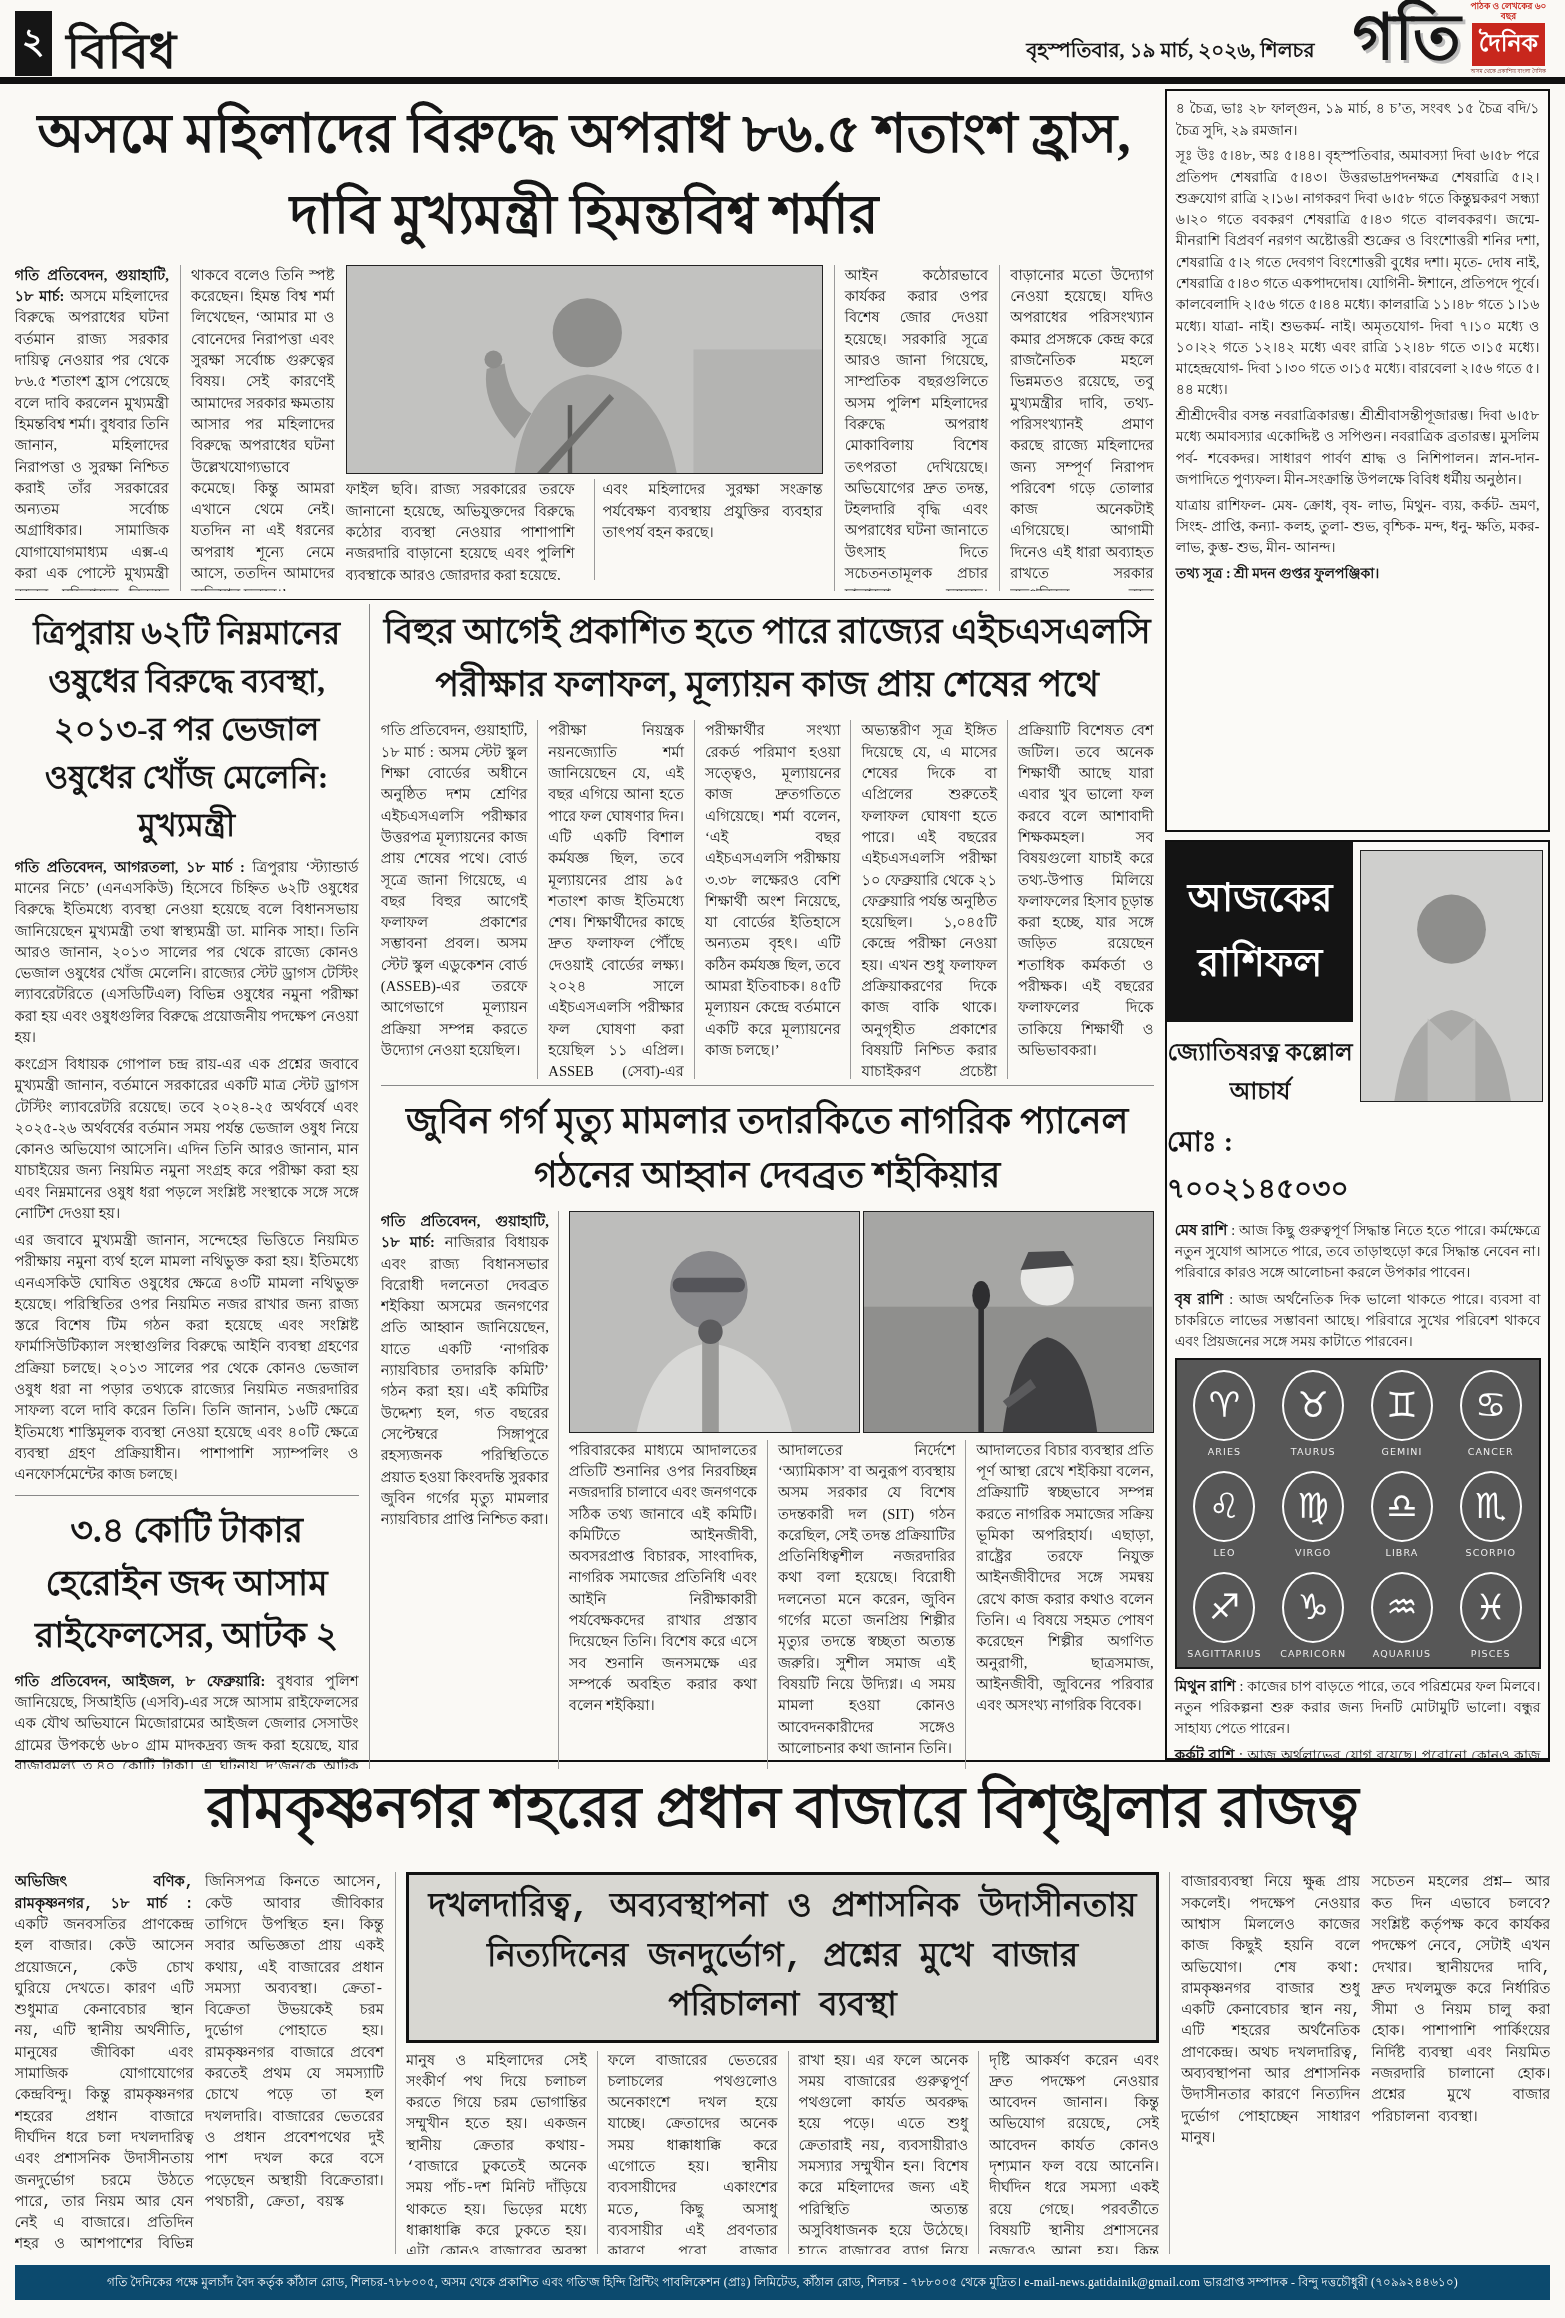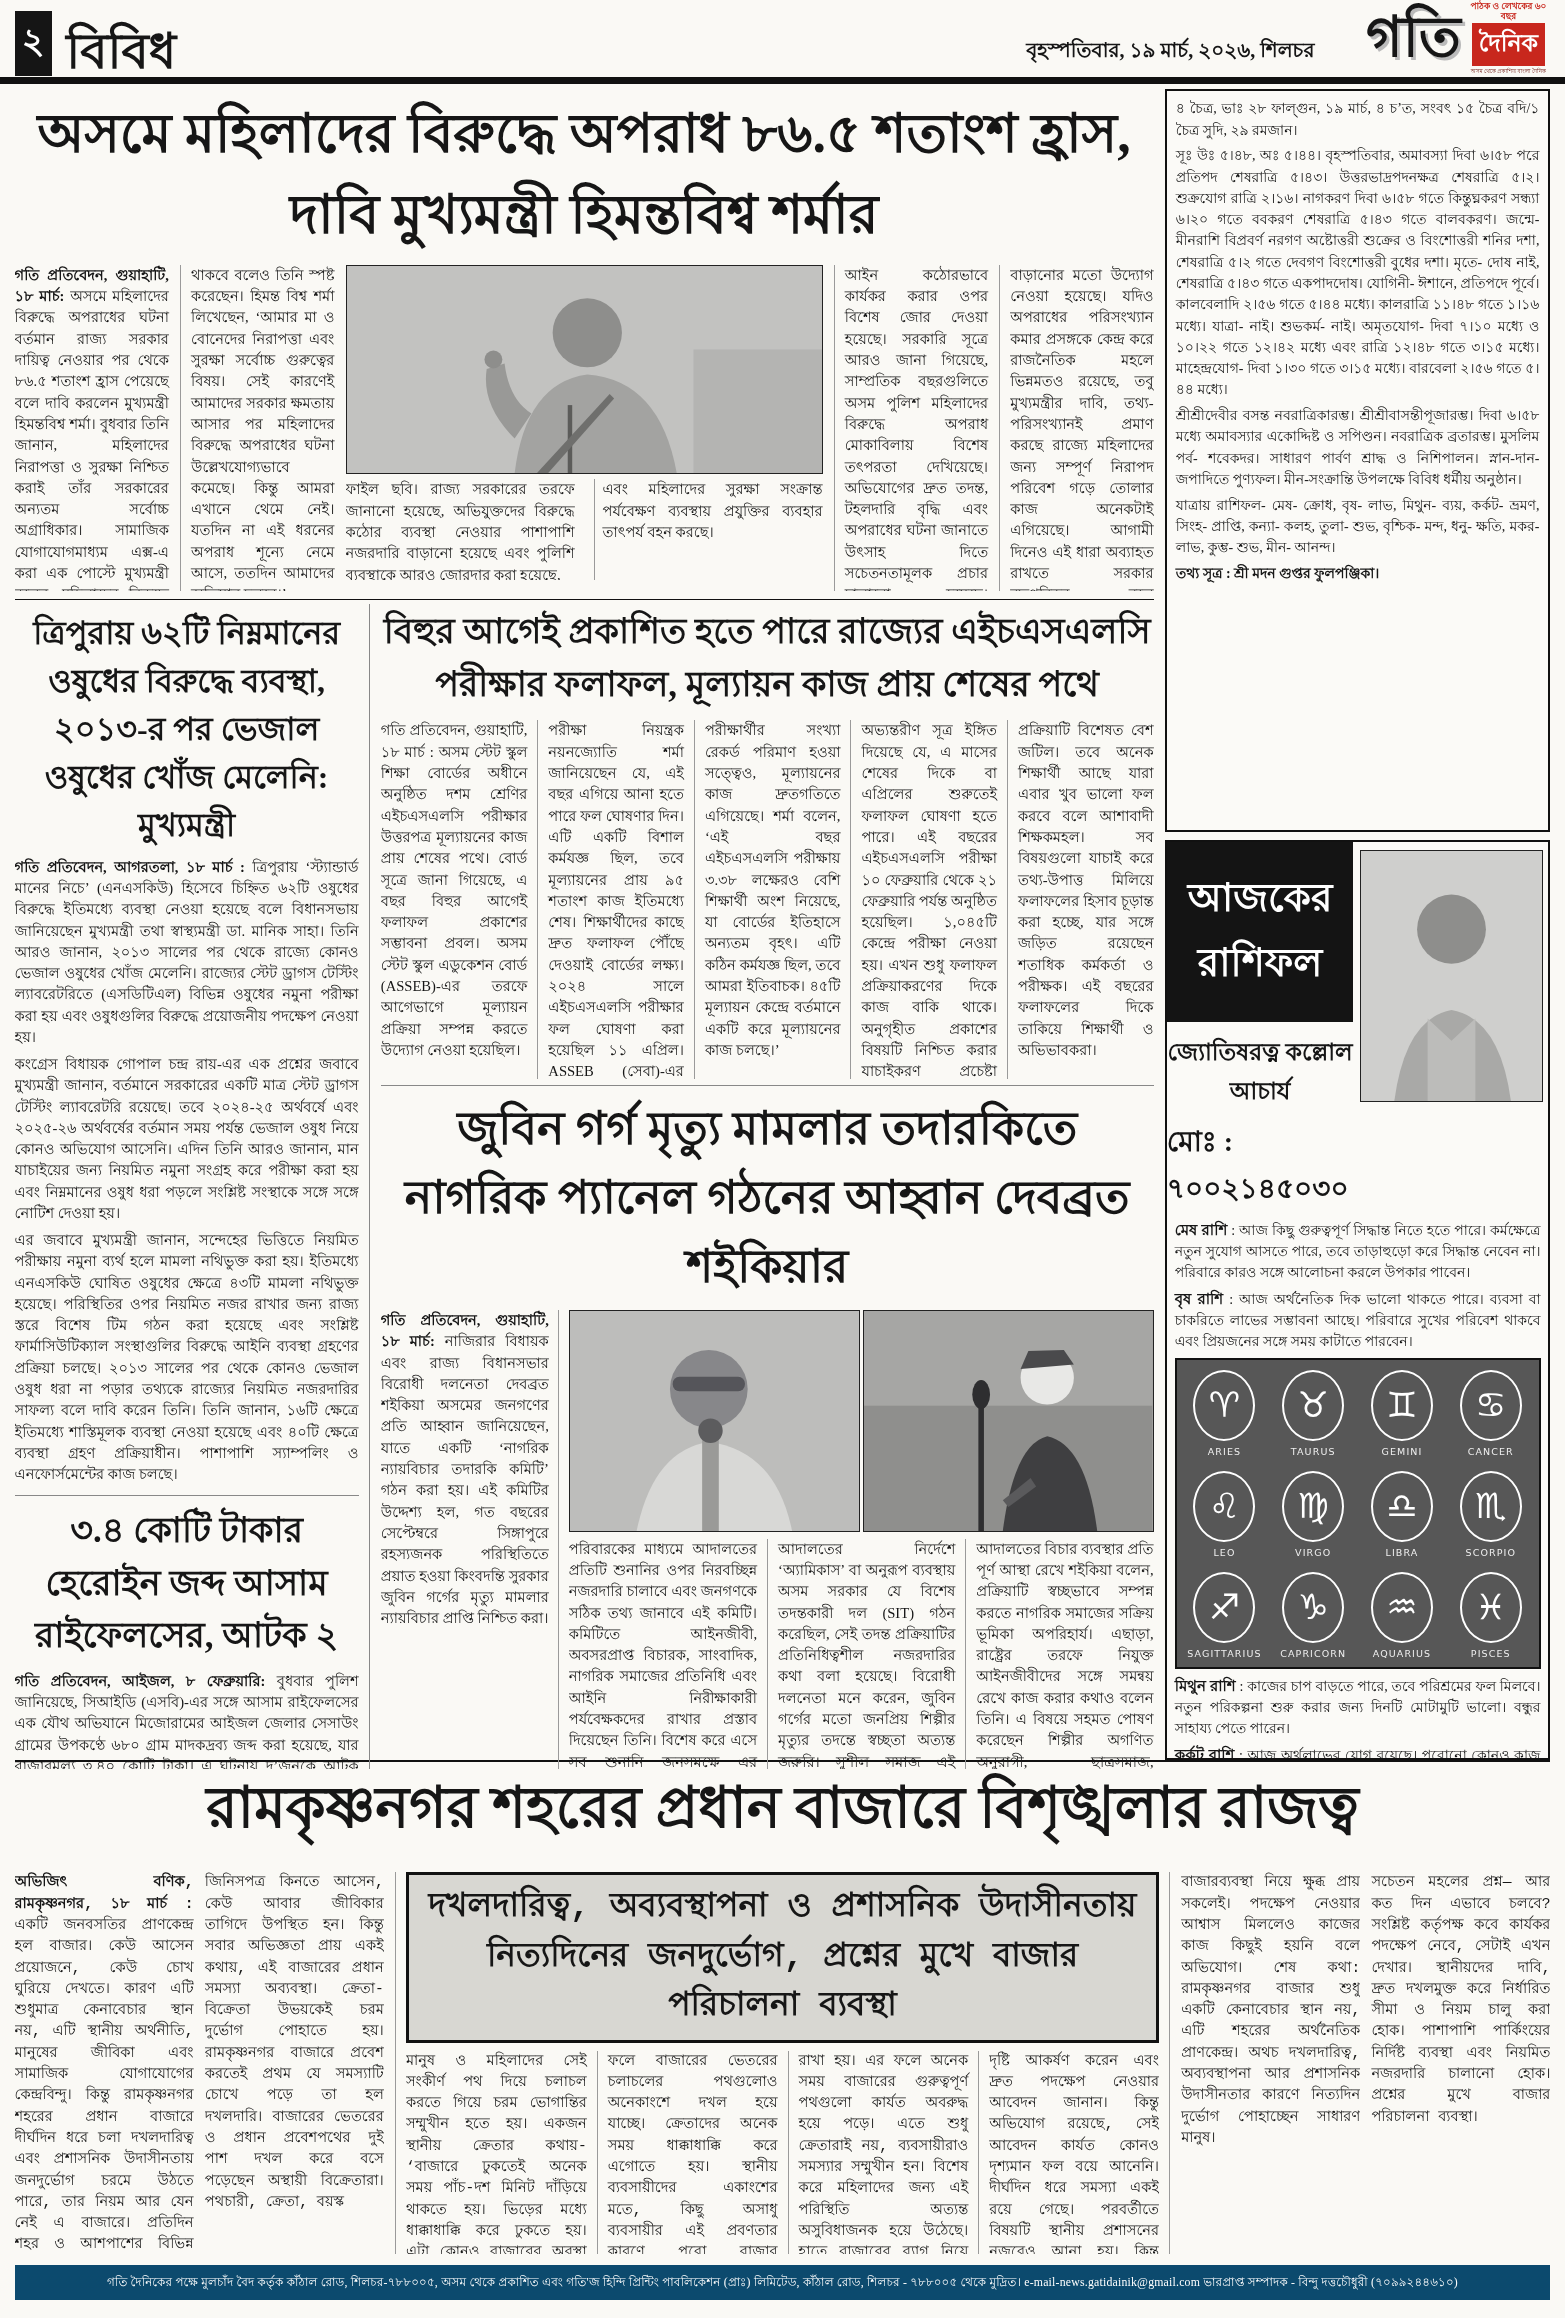--- a/index.html
+++ b/index.html
@@ -6,21 +6,21 @@
   .page{width:1565px;height:2319px;background:#faf9f5;color:#161616;overflow:hidden;
         font-family:"Liberation Serif","DejaVu Serif",serif;position:relative;}
 
   
   .hdr{display:flex;align-items:flex-end;height:84px;border-bottom:7.9px solid #111;padding:3.4px 14.6px 1.1px 14.6px;box-sizing:border-box;}
   .pageno{width:37px;height:65px;background:#151515;color:#fff;display:flex;align-items:center;justify-content:center;
           font-size:35px;font-weight:bold;}
   .section{font-size:49px;font-weight:bold;margin-left:14.6px;line-height:1;}
   .dateline{margin-left:auto;font-size:20px;font-weight:bold;padding-bottom:7.9px;}
   .logo{width:236px;display:flex;align-items:center;justify-content:flex-end;gap:5.6px;padding-bottom:1.1px;}
-  .logo-main{font-size:56px;font-weight:bold;line-height:.85;text-shadow:2.8px 2.8px 0 #bbb;}
+  .logo-main{font-size:64px;font-weight:bold;line-height:.85;text-shadow:2.8px 2.8px 0 #bbb;}
   .logo-side{display:flex;flex-direction:column;align-items:center;width:84px;}
   .logo-tag{color:#c8271d;font-size:9px;font-weight:bold;text-align:center;line-height:1.1;}
   .logo-sub{background:#c8271d;color:#fff;font-size:23.6px;font-weight:bold;padding:2.2px 6.7px;margin-top:1.1px;}
   .logo-addr{margin-top:2.2px;font-size:5.6px;color:#7a2a24;text-align:center;line-height:1.2;}
 
   
   .bodytxt{font-size:14.6px;line-height:1.46;text-align:justify;}
   .bodytxt p{margin:0 0 5.6px 0;}
   b.dl{font-weight:bold;}
   .cols{display:grid;}
@@ -42,21 +42,21 @@
   .midgrid > * + *{border-left:0.6px solid #9a9a9a;padding-left:7.9px;}
 
   .row2{display:flex;gap:11.2px;height:1165px;margin-top:7.9px;border-top:1.1px solid #111;padding-top:4.5px;}
   .block-left{width:344px;border-right:0.6px solid #888;padding-right:10px;}
   .block-mid{flex:1;}
 
   .trip-hl{font-size:32px;margin:4.5px 0 7.9px 0;}
   .her-hl{font-size:35px;margin:10px 0 7.9px 0;border-top:0.6px solid #888;padding-top:9px;}
   .hslc-hl{font-size:35px;margin:2.2px 0 9px 0;}
   .hslc-body{grid-template-columns:repeat(5,1fr);gap:10px;height:359px;margin-bottom:3.4px;}
-  .zubin-hl{font-size:46px;margin:5.6px 0 9px 0;border-top:0.6px solid #888;padding-top:7.9px;}
+  .zubin-hl{font-size:36px;margin:5.6px 0 9px 0;border-top:0.6px solid #888;padding-top:7.9px;}
   .zubin-wrap{display:flex;gap:10px;height:595px;}
   .zubin-left{width:168px;border-right:0.6px solid #9a9a9a;padding-right:9px;}
   .zubin-right{flex:1;display:flex;flex-direction:column;}
   .zubin-photos{display:flex;gap:3.4px;height:222px;}
   .zubin-photos .photo{flex:1;}
   .zubin-cols{grid-template-columns:repeat(3,1fr);gap:10px;margin-top:6.7px;flex:1;overflow:hidden;}
 
   
   .panel{border:2.8px solid #111;background:#fbfaf7;box-sizing:border-box;}
   .panel-head{background:#141414;color:#fff;text-align:center;font-weight:bold;}

